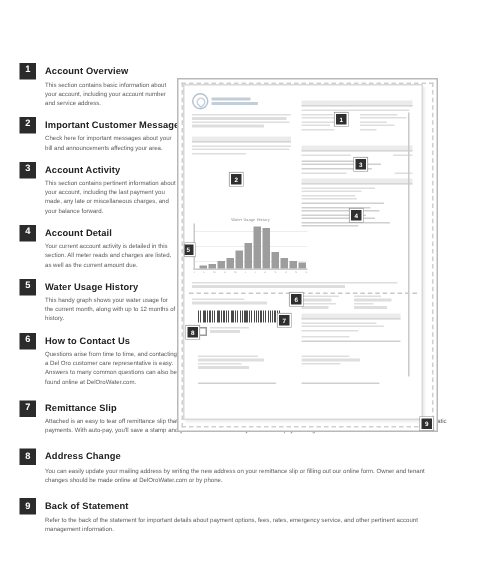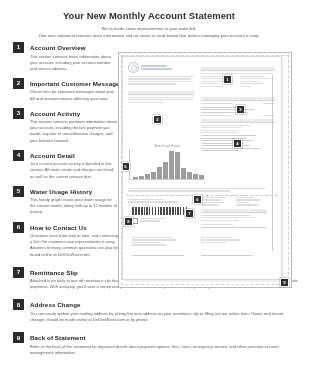--- a/index.html
+++ b/index.html
@@ -133,25 +133,20 @@
   }
 
   
   .vrule{position:absolute;top:18px;bottom:28px;right:8px;border-left:0.5px solid #c9c9c9;}
 </style>
 </head>
 <body>
 
 <div class="page">
 
-  <div class="header">
-    <h1>Your New Monthly Account Statement</h1>
-    <div class="sub1">We've made some improvements to your water bill.</div>
-    <div class="sub2">Your new statement features more information and an easier to read format that makes managing your account a snap.</div>
-  </div>
 
   <div class="steps">
 
     <div class="step narrow s1">
       <div class="badge">1</div>
       <div class="ttl">Account Overview</div>
       <div class="body">This section contains basic information about your account, including your account number and service address.</div>
     </div>
 
     <div class="step narrow s2">

